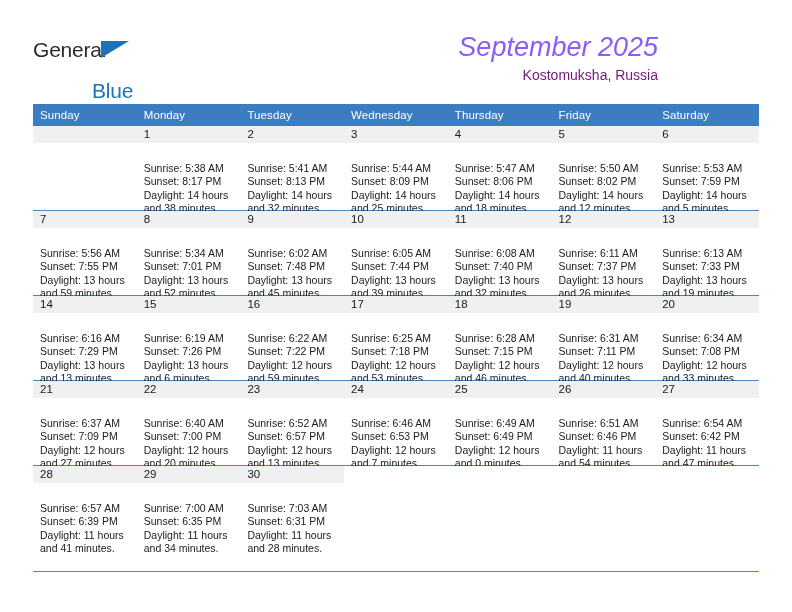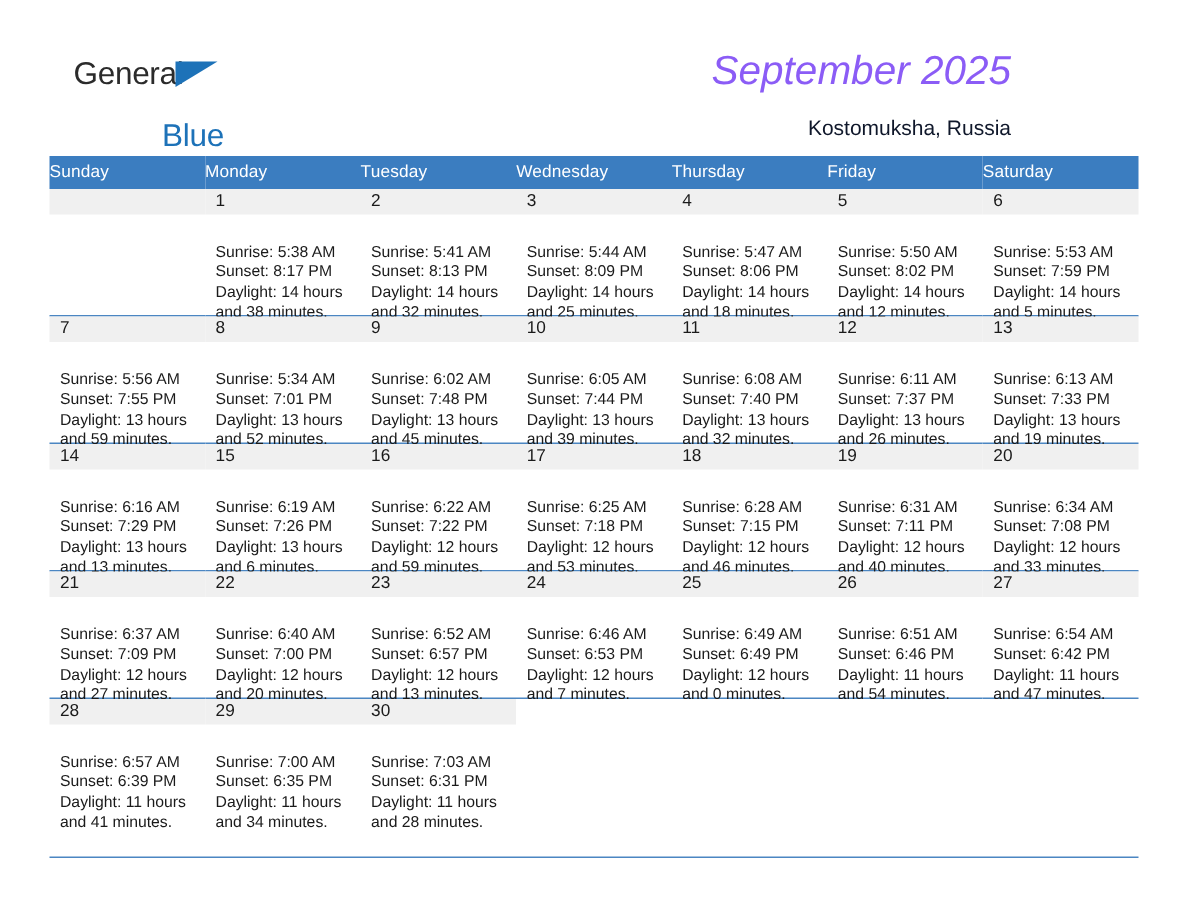--- a/index.html
+++ b/index.html
@@ -17,21 +17,21 @@
   .page {
     position: relative;
     width: 792px;
     height: 612px;
     box-sizing: border-box;
   }
 
   
   .header {
     position: absolute;
-    left: 16px;
+    left: 0;
     top: 0;
     width: 692px;
     height: 100px;
   }
   .brand {
     position: absolute;
     left: 33px;
     top: 38px;
     width: 200px;
     height: 50px;
@@ -74,24 +74,24 @@
   }
   .cal-title {
     font-size: 27px;
     line-height: 32px;
     color: #8b5cf6;
     font-weight: normal;
     white-space: nowrap;
     font-style: italic;
   }
   .cal-subtitle {
-    margin-top: 14px;
+    margin-top: 4px;
     font-size: 14px;
     line-height: 17px;
-    color: #0f172a;
+    color: #701a75;
     white-space: nowrap;
   }
 
   
   .cal-wrap {
     position: absolute;
     left: 33px;
     top: 104px;
     width: 726px;
   }
@@ -101,21 +101,21 @@
     width: 726px;
   }
   table.calendar col { width: 103.71px; }
 
   thead th {
     background: #3b7dc0;
     color: #ffffff;
     font-size: 11.5px;
     font-weight: normal;
     text-align: left;
-    padding: 5px 0 5px 0;
+    padding: 5px 0 5px 7px;
     height: 12px;
     letter-spacing: 0.1px;
   }
 
   tbody td {
     vertical-align: top;
     padding: 0;
     border-top: 1px solid #4b86c2;
     background: #ffffff;
   }

